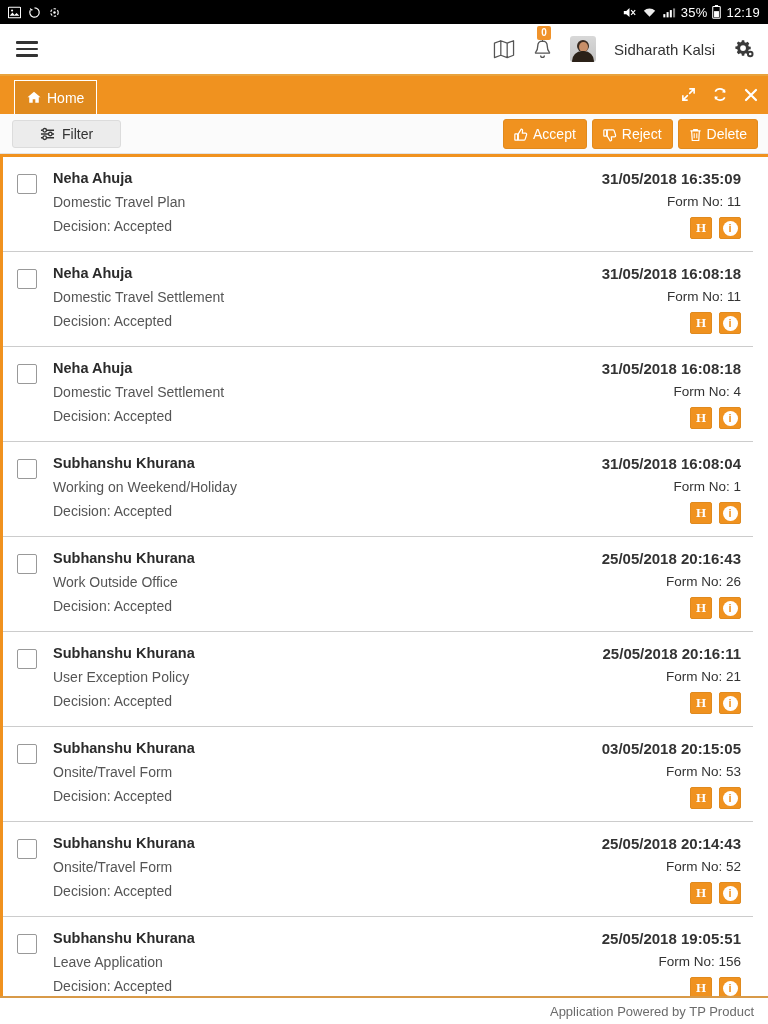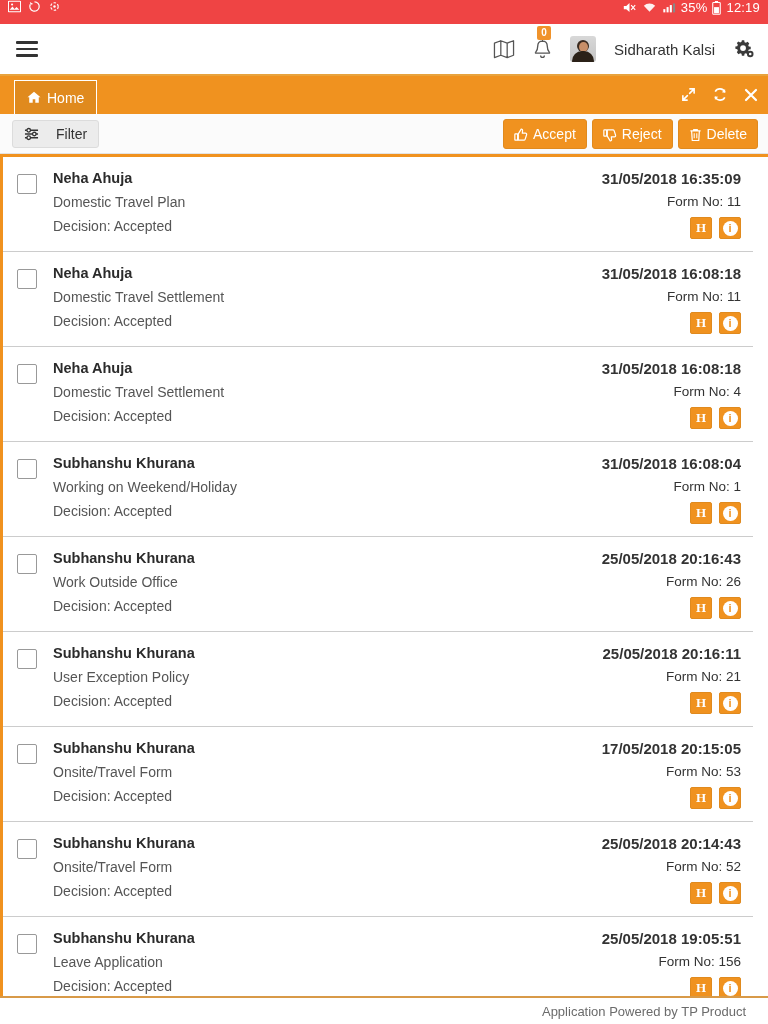--- a/index.html
+++ b/index.html
@@ -6,22 +6,22 @@
   html, body {
     width: 768px; height: 1024px;
     font-family: "Liberation Sans", sans-serif;
     background: #ffffff;
     overflow: hidden;
   }
   .screen { width: 768px; height: 1024px; position: relative; display: flex; flex-direction: column; background:#fff; }
 
   
   .statusbar {
-    height: 24px; background: #ef4444; color: #fff;
-    display: flex; align-items: flex-start; justify-content: space-between;
+    height: 24px; background: #000000; color: #fff;
+    display: flex; align-items: center; justify-content: space-between;
     padding: 0 8px; flex: 0 0 24px;
   }
   .sb-left { display: flex; align-items: center; gap: 7px; }
   .sb-right { display: flex; align-items: center; gap: 5px; font-size: 13px; letter-spacing:.2px;}
   .sb-ico { display:inline-block; line-height: 0; }
   .sb-text { font-size: 13px; color:#fff; }
 
   
   .navbar {
     height: 52px; background:#fff; display:flex; align-items:center;
@@ -62,22 +62,22 @@
   .win-ctrls { display:flex; align-items:center; gap:16px; padding-bottom:12px; color:#fff; }
   .win-ctrls span { cursor:pointer; display:flex; }
 
   
   .toolbar {
     height:40px; background:#fbfbfb; display:flex; align-items:center;
     justify-content:space-between; padding: 0 10px 0 12px;
     border-bottom:1px solid #e3e3e3; flex:0 0 40px;
   }
   .filter-btn {
-    display:flex; align-items:center; gap:17px; background:#ececec;
-    border:1px solid #dcdcdc; border-radius:3px; padding:5px 11px;
+    display:flex; align-items:center; gap:7px; background:#ececec;
+    border:1px solid #dcdcdc; border-radius:3px; padding:5px 27px;
     font-size:14px; color:#333; cursor:pointer;
   }
   .act-btns { display:flex; gap:5px; }
   .act-btn {
     display:flex; align-items:flex-end; gap:5px; background:#f0921f;
     border:1px solid #e08a1e; border-radius:3px; color:#fff;
     padding:6px 10px; font-size:14px; cursor:pointer;
   }
 
   
@@ -117,21 +117,21 @@
   .ricon.info { font-family:"Liberation Sans", sans-serif; }
   .ricon.info .circ {
     width:15px; height:15px; border-radius:50%; background:#fff; color:#f0921f;
     display:flex; align-items:center; justify-content:center; font-size:11px; font-weight:bold;
   }
 
   
   .footer {
     height:28px; background:#fff; border-top:2px solid #d89a48;
     display:flex; align-items:center; justify-content:flex-end;
-    padding-right:22px; font-size:13px; color:#6b6b6b; flex:0 0 28px;
+    padding-right:14px; font-size:13px; color:#6b6b6b; flex:0 0 28px;
   }
   svg { display:block; }
 </style>
 </head>
 <body>
 
 <div class="screen">
 
   <div class="statusbar">
     <div class="sb-left">
@@ -442,21 +442,21 @@
           <div class="cbcell">
             <span class="cbox"></span>
           </div>
           <div class="rowmain">
             <div class="rleft">
               <div class="rname">Subhanshu Khurana</div>
               <div class="rform">Onsite/Travel Form</div>
               <div class="rdec">Decision: Accepted</div>
             </div>
             <div class="rright">
-              <div class="rdate">17/05/2018 20:15:05</div>
+              <div class="rdate">03/05/2018 20:15:05</div>
               <div class="rno">Form No: 53</div>
               <div class="ricons">
                 <span class="ricon">H</span>
                 <span class="ricon info">
                   <span class="circ">i</span>
                 </span>
               </div>
             </div>
           </div>
         </div>

